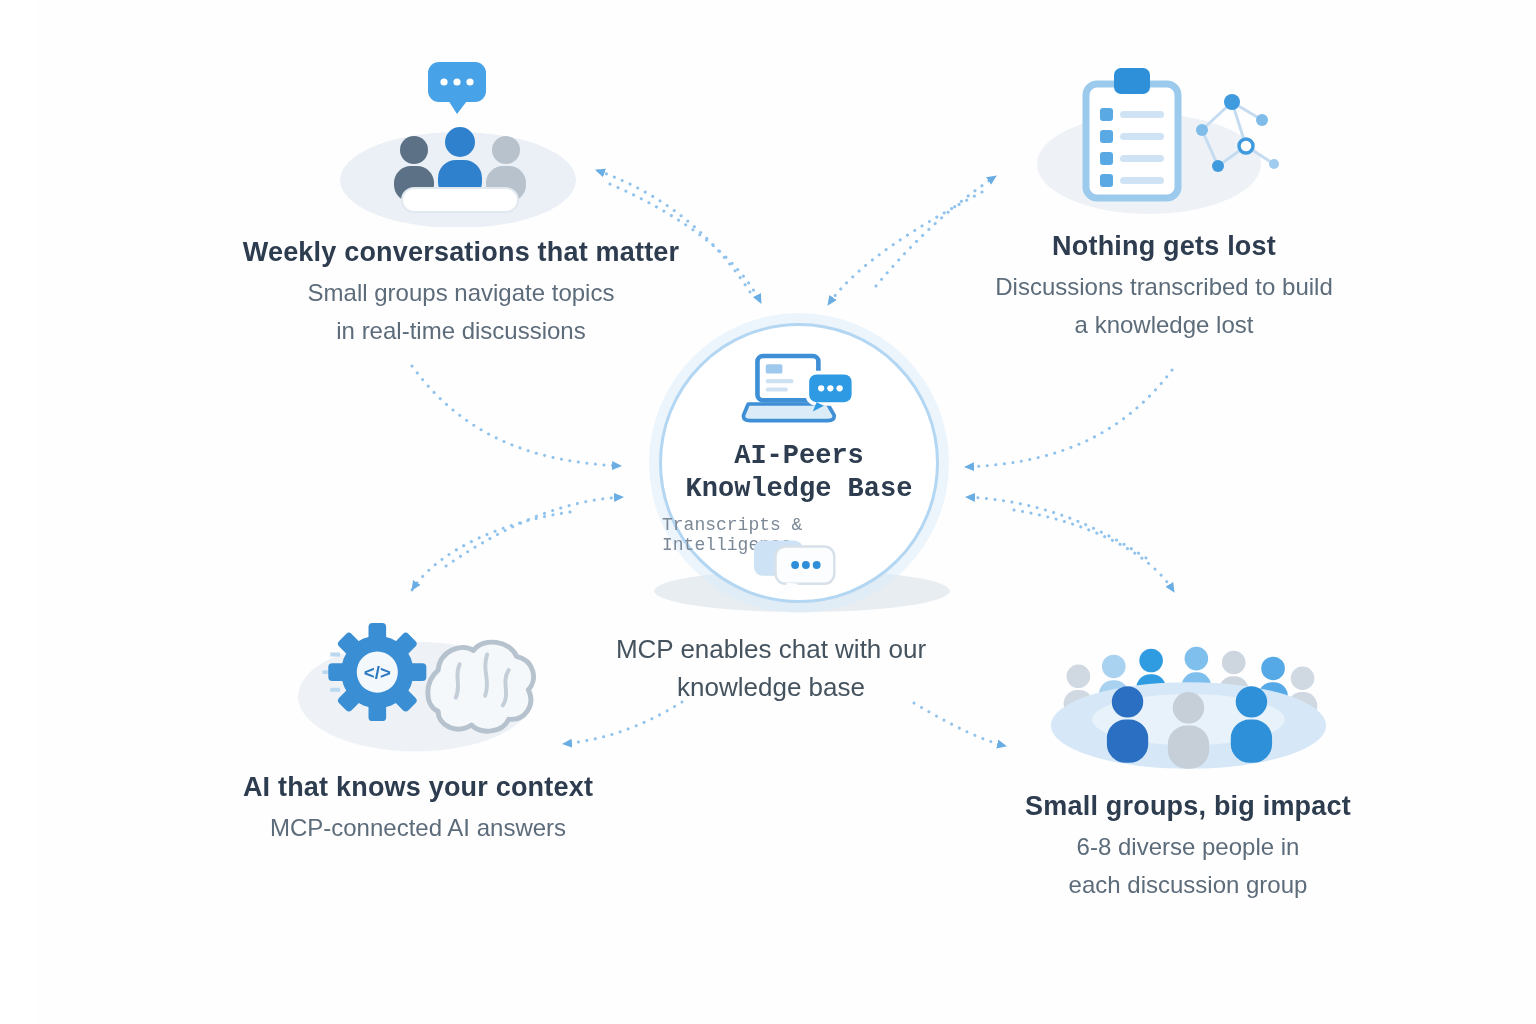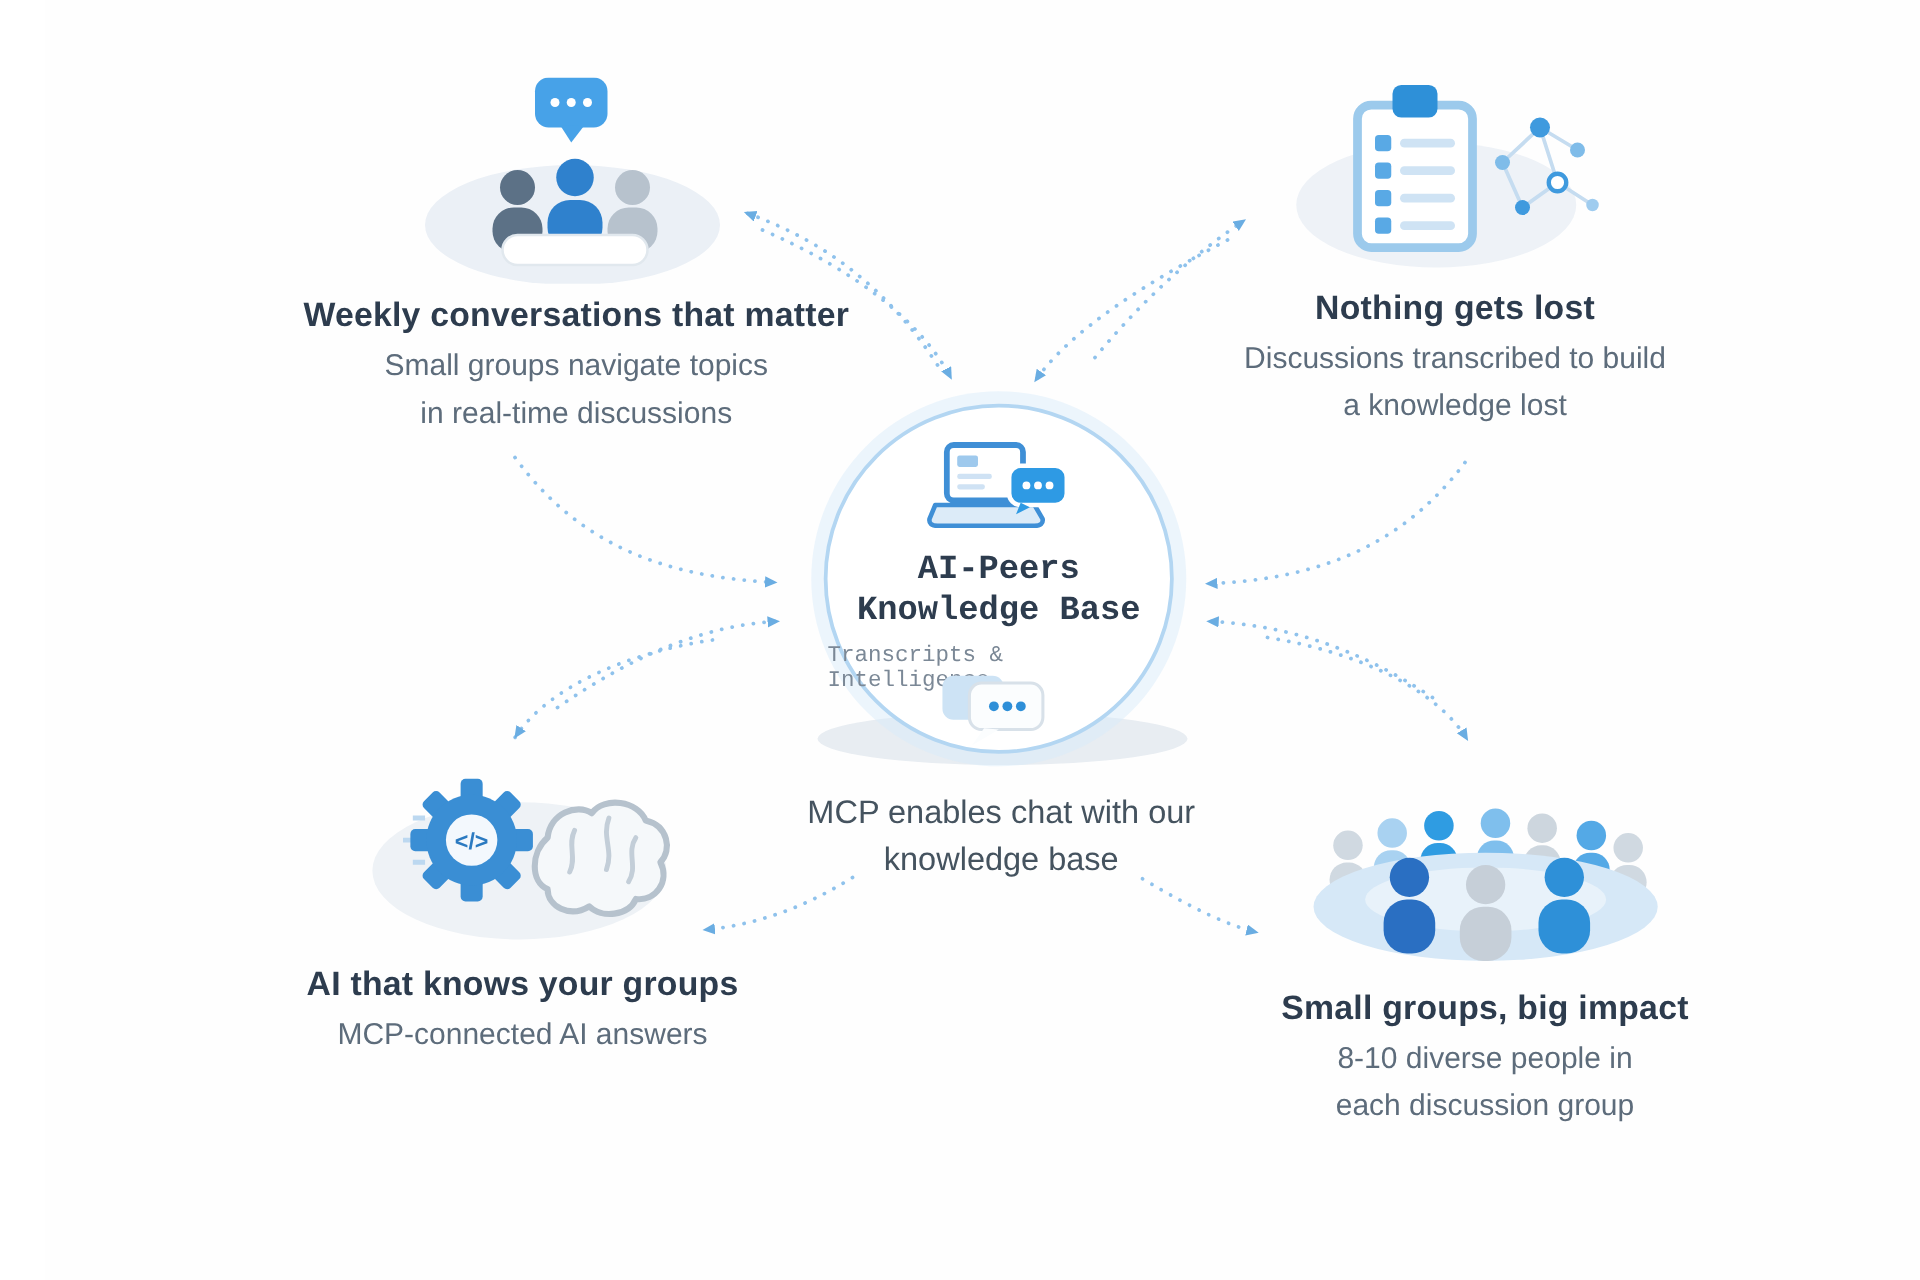--- a/index.html
+++ b/index.html
@@ -17,21 +17,21 @@
   .center-circle{
     position:absolute;left:623px;top:323px;width:280px;height:280px;box-sizing:border-box;
     background:#ffffff;border:3px solid #b3d6f2;border-radius:50%;z-index:2;
     display:flex;flex-direction:column;align-items:center;padding-top:26px;
     box-shadow:0 0 0 10px rgba(214,234,250,.45);
     font-family:Liberation Mono, monospace;
   }
   .center-title{font-size:27px;font-weight:700;color:#2d3c4e;line-height:33px;text-align:center;margin-top:8px;}
   .center-sub{font-size:18px;color:#7b8896;margin-top:9px;}
   .bubble{position:absolute;left:716px;top:534px;z-index:3;}
-  .caption{position:absolute;left:498px;top:630px;width:534px;text-align:center;
+  .caption{position:absolute;left:468px;top:630px;width:534px;text-align:center;
     font-size:26px;color:#45535f;line-height:38px;z-index:2;}
 </style>
 </head>
 <body>
 
 <div class="canvas">
 
   <svg class="arrows" viewBox="0 0 1536 1024">
     <defs>
       <marker id="ah" markerWidth="12" markerHeight="10" refX="9" refY="4.5" orient="auto" markerUnits="userSpaceOnUse">
@@ -152,21 +152,21 @@
       <rect x="77" y="30" width="18" height="18" rx="4" fill="#3a8ed4" transform="rotate(180 86 80)"></rect>
       <rect x="77" y="30" width="18" height="18" rx="4" fill="#3a8ed4" transform="rotate(225 86 80)"></rect>
       <rect x="77" y="30" width="18" height="18" rx="4" fill="#3a8ed4" transform="rotate(270 86 80)"></rect>
       <rect x="77" y="30" width="18" height="18" rx="4" fill="#3a8ed4" transform="rotate(315 86 80)"></rect>
       <circle cx="86" cy="80" r="37" fill="#3a8ed4"></circle>
       <circle cx="86" cy="80" r="21" fill="#f3f8fd"></circle>
       <path d="M148 78 C150 58 172 50 184 58 C194 44 222 48 228 64 C246 68 250 88 240 98 C248 114 236 130 220 128 C214 142 192 144 182 134 C166 144 148 134 148 120 C134 114 134 90 148 78 Z" fill="#f5f8fa" stroke="#b6c2cd" stroke-width="5" stroke-linejoin="round"></path>
       <path d="M170 72 c-6 12 2 22 -4 34 M198 62 c-6 16 4 26 -2 42 M220 78 c-8 12 2 24 -6 36" stroke="#c3ced8" stroke-width="4" fill="none" stroke-linecap="round"></path>
       <text x="86" y="87" text-anchor="middle" font-size="19" font-weight="bold" fill="#2b7ac1">&lt;/&gt;</text>
     </svg>
-    <div class="node-title">AI that knows your groups</div>
+    <div class="node-title">AI that knows your context</div>
     <div class="node-desc">
       <div>MCP-connected AI answers</div>
     </div>
   </div>
 
   <div class="node" style="left:882px;top:606px;">
     <svg width="295" height="175" viewBox="0 0 300 175">
       <circle cx="38" cy="70" r="12" fill="#d0d9e1"></circle>
         <rect x="23" y="84" width="30" height="28" rx="14" fill="#d0d9e1"></rect>
       <circle cx="74" cy="60" r="12" fill="#a9d2f1"></circle>
@@ -185,18 +185,18 @@
       <ellipse cx="150" cy="114" rx="98" ry="26" fill="#e8f2fa"></ellipse>
       <circle cx="88" cy="96" r="16" fill="#2a6fc2"></circle>
         <rect x="67" y="114" width="42" height="44" rx="19" fill="#2a6fc2"></rect>
       <circle cx="150" cy="102" r="16" fill="#c6cfd8"></circle>
         <rect x="129" y="120" width="42" height="44" rx="19" fill="#c6cfd8"></rect>
       <circle cx="214" cy="96" r="16" fill="#2e90d8"></circle>
         <rect x="193" y="114" width="42" height="44" rx="19" fill="#2e90d8"></rect>
     </svg>
     <div class="node-title">Small groups, big impact</div>
     <div class="node-desc">
-      <div>8-10 diverse people in</div>
+      <div>6-8 diverse people in</div>
       <div>each discussion group</div>
     </div>
   </div>
 
 </div>
 
 </body></html>

